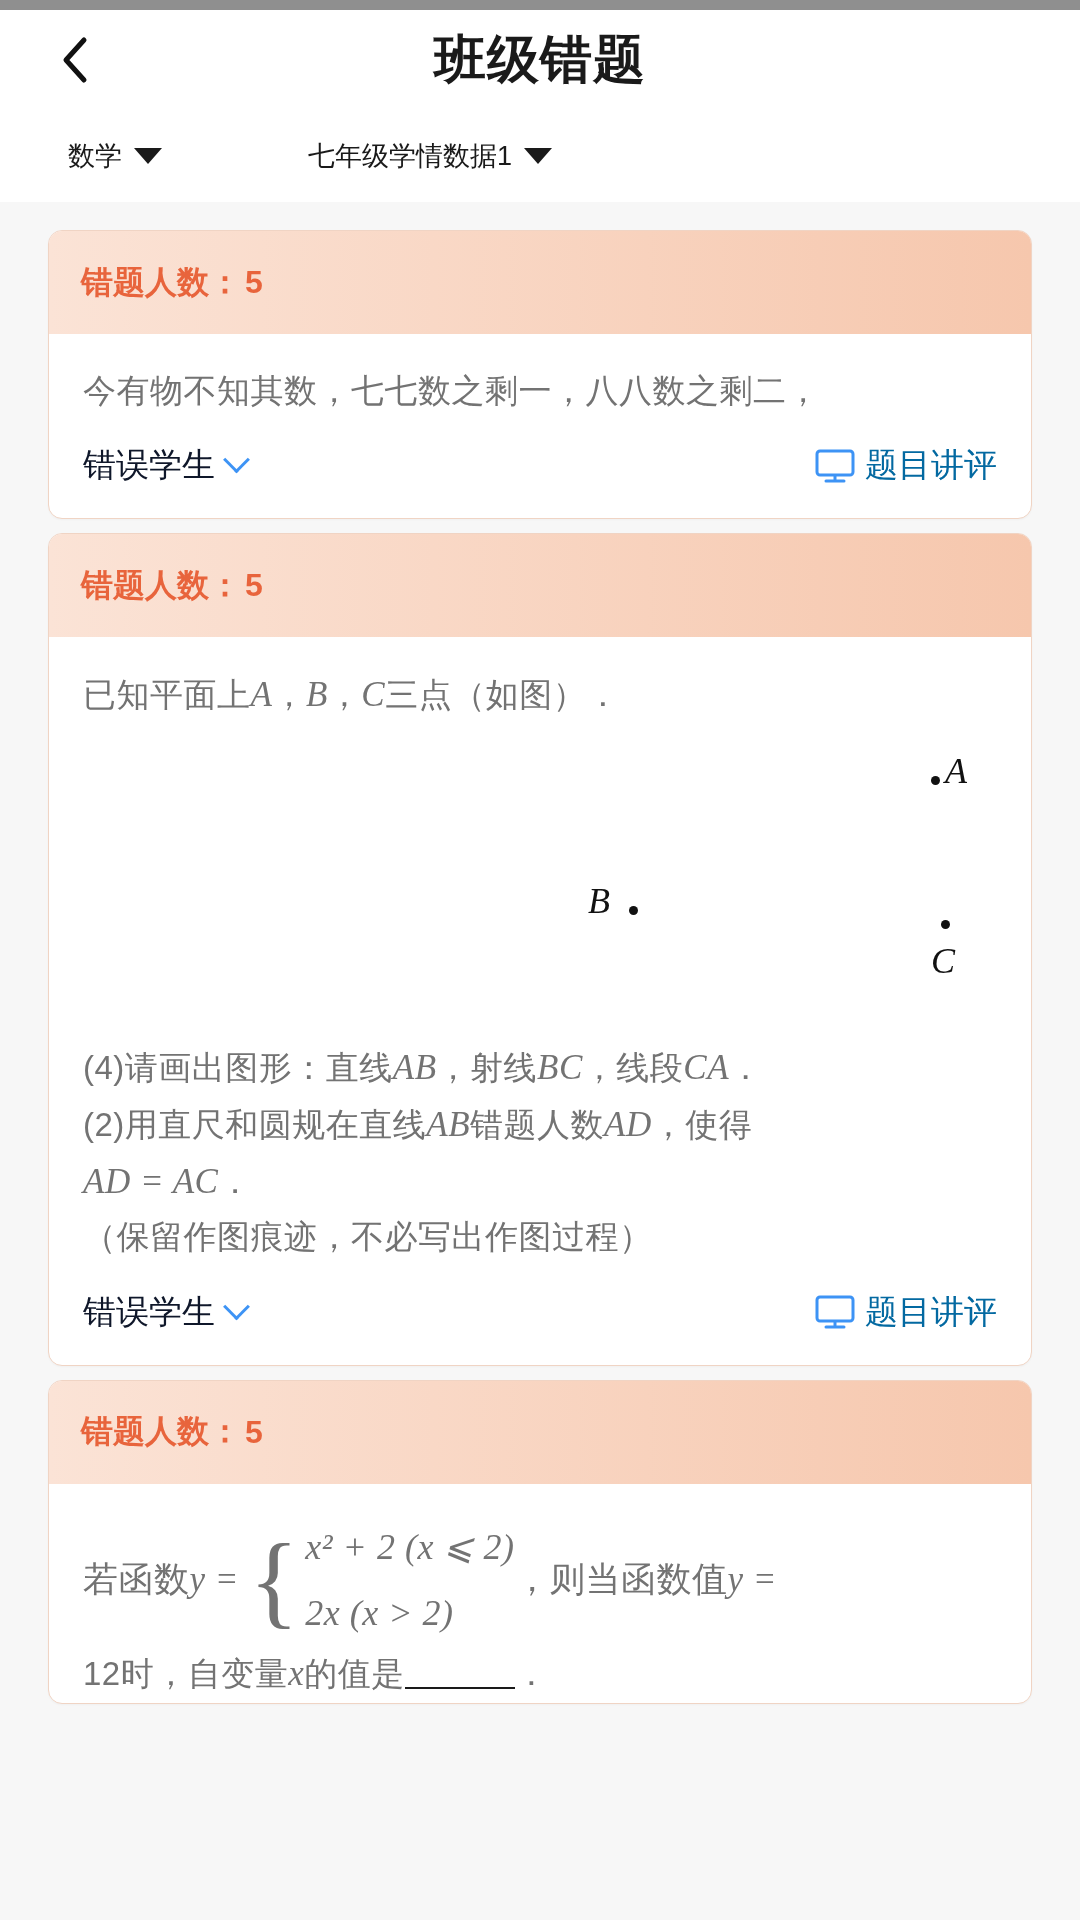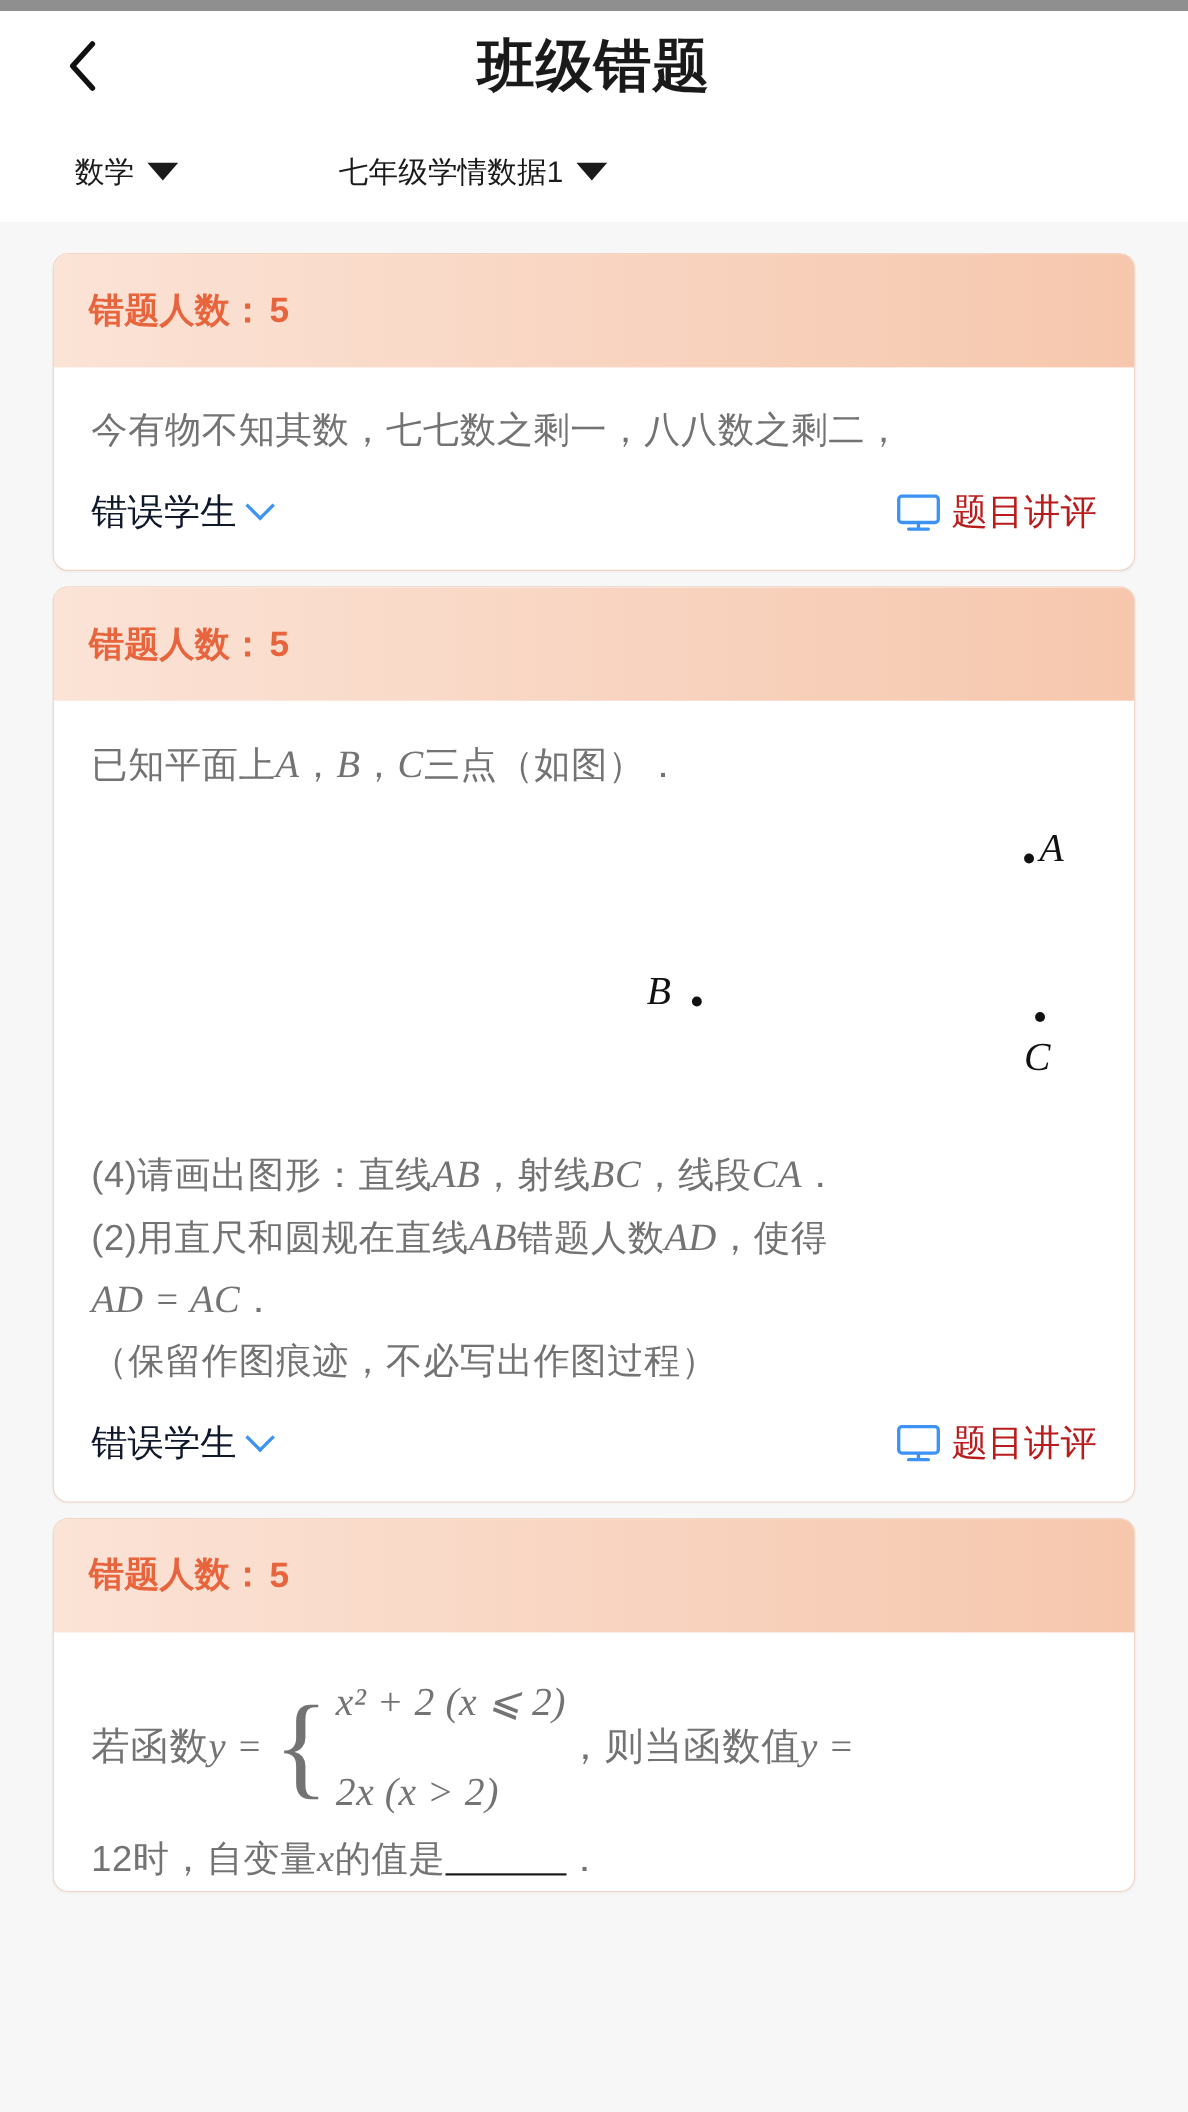--- a/index.html
+++ b/index.html
@@ -142,21 +142,21 @@
     margin-left: 12px;
     width: 16px;
     height: 16px;
     border-right: 3px solid #3d93f5;
     border-bottom: 3px solid #3d93f5;
     transform: rotate(45deg) translate(-4px, -4px);
   }
   .review-btn {
     display: flex;
     align-items: center;
-    color: #b91c1c;
+    color: #0369a1;
     font-size: 33px;
     cursor: pointer;
   }
   .review-btn svg { margin-right: 10px; }
   .figure {
     position: relative;
     height: 300px;
     margin: 6px 0 10px 0;
   }
   .pt {
@@ -182,21 +182,20 @@
   .brace {
     font-size: 104px;
     line-height: 0.85;
     font-family: "Liberation Serif", serif;
     margin: 0 6px 0 10px;
   }
   .brace-rows {
     display: flex;
     flex-direction: column;
     justify-content: center;
-    gap: 16px;
   }
   .brace-rows div {
     font-family: "Liberation Serif", serif;
     font-style: italic;
     font-size: 36px;
     padding: 4px 0;
     white-space: nowrap;
   }
 </style>
 </head>

